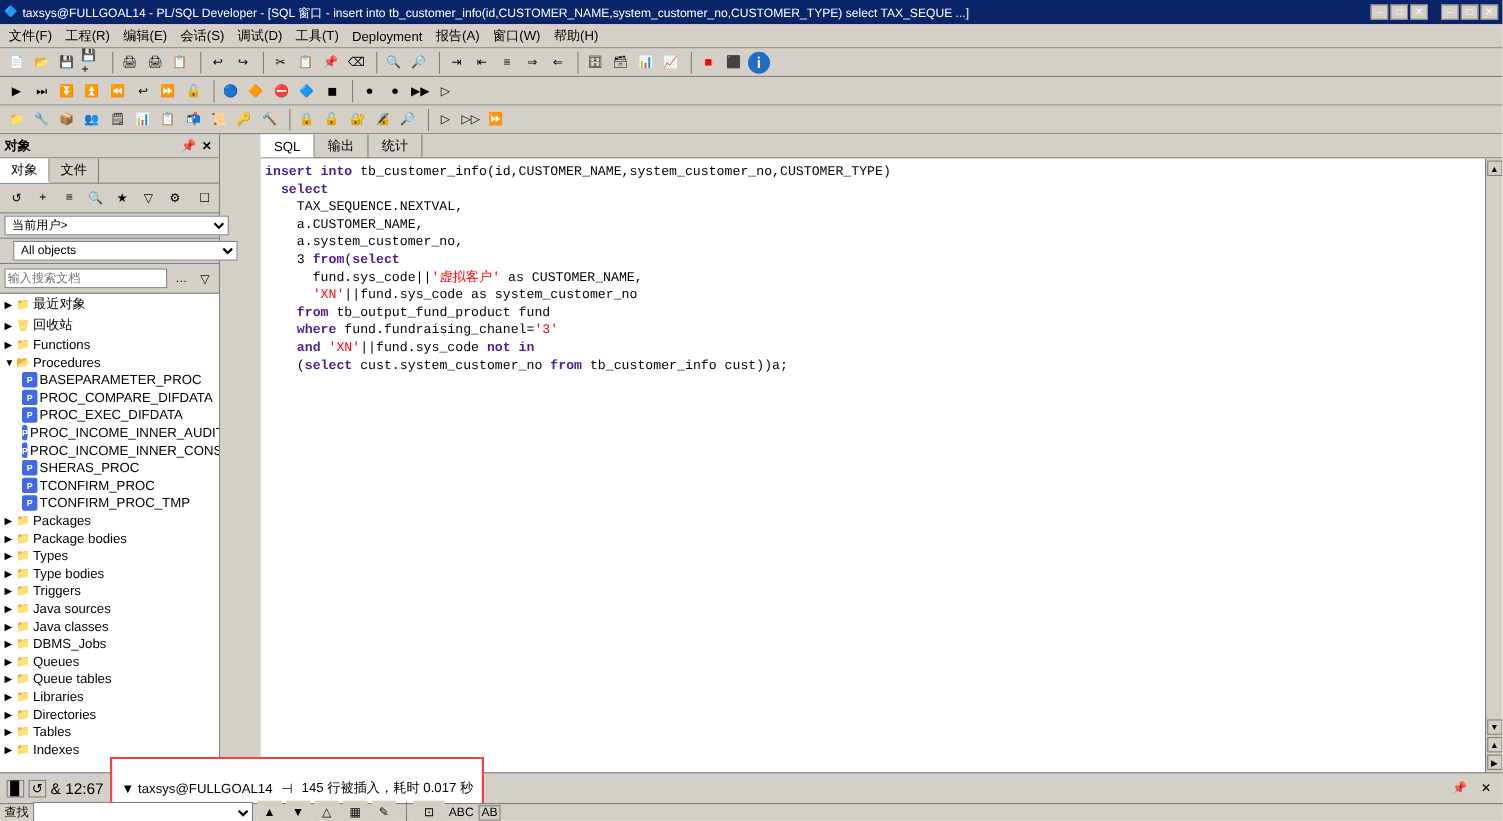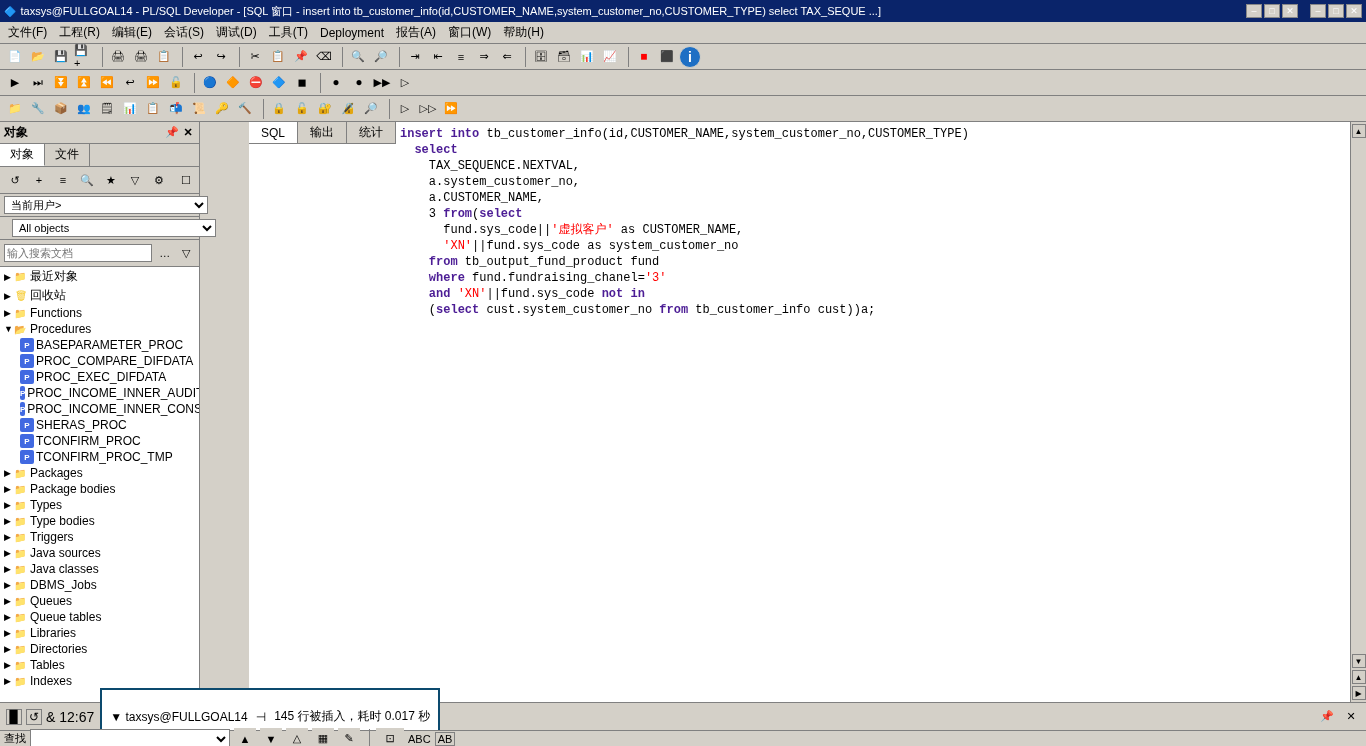--- a/index.html
+++ b/index.html
@@ -220,21 +220,21 @@
       height: 28px;
       background: #d4d0c8;
       border-top: 1px solid #808080;
       display: flex;
       align-items: center;
       padding: 2px 4px;
       gap: 4px;
     }
 
     .status-highlight {
-      border: 2px solid #0c4a6e;
+      border: 2px solid #ef4444;
       background: white;
       padding: 18px 8px;
       font-size: 12px;
       display: flex;
       align-items: center;
       gap: 8px;
       justify-content: space-between;
     }
 
     .bottom-input-row {
@@ -592,35 +592,35 @@
           <span>Indexes</span>
         </div>
         <div class="tree-item">
           
           
           
         </div>
       </div>
     </div>
 
-    <div class="right-panel" style="display:flex; flex-direction:row; flex:1;margin-left:12px;">
+    <div class="right-panel" style="display:flex; flex-direction:column; flex:1;">
 
       <div class="right-tabs">
         <div class="right-tab active">SQL</div>
         <div class="right-tab">输出</div>
         <div class="right-tab">统计</div>
       </div>
 
       <div style="display:flex; flex:1; overflow:hidden;">
         <div class="sql-editor">
           <span class="sql-line"><span class="kw">insert into</span> tb_customer_info(id,CUSTOMER_NAME,system_customer_no,CUSTOMER_TYPE)</span>
           <span class="sql-line">  <span class="kw">select</span></span>
           <span class="sql-line">    TAX_SEQUENCE.NEXTVAL,</span>
+          <span class="sql-line">    a.CUSTOMER_NAME,</span>
           <span class="sql-line">    a.system_customer_no,</span>
-          <span class="sql-line">    a.CUSTOMER_NAME,</span>
           <span class="sql-line">    3 <span class="kw">from</span>(<span class="kw">select</span></span>
           <span class="sql-line">      fund.sys_code||<span class="str">'虚拟客户'</span> as CUSTOMER_NAME,</span>
           <span class="sql-line">      <span class="str">'XN'</span>||fund.sys_code as system_customer_no</span>
           <span class="sql-line">    <span class="kw">from</span> tb_output_fund_product fund</span>
           <span class="sql-line">    <span class="kw">where</span> fund.fundraising_chanel=<span class="str">'3'</span></span>
           <span class="sql-line">    <span class="kw">and</span> <span class="str">'XN'</span>||fund.sys_code <span class="kw">not in</span></span>
           <span class="sql-line">    (<span class="kw">select</span> cust.system_customer_no <span class="kw">from</span> tb_customer_info cust))a;</span>
         </div>
 
         <div class="right-scrollbar">

